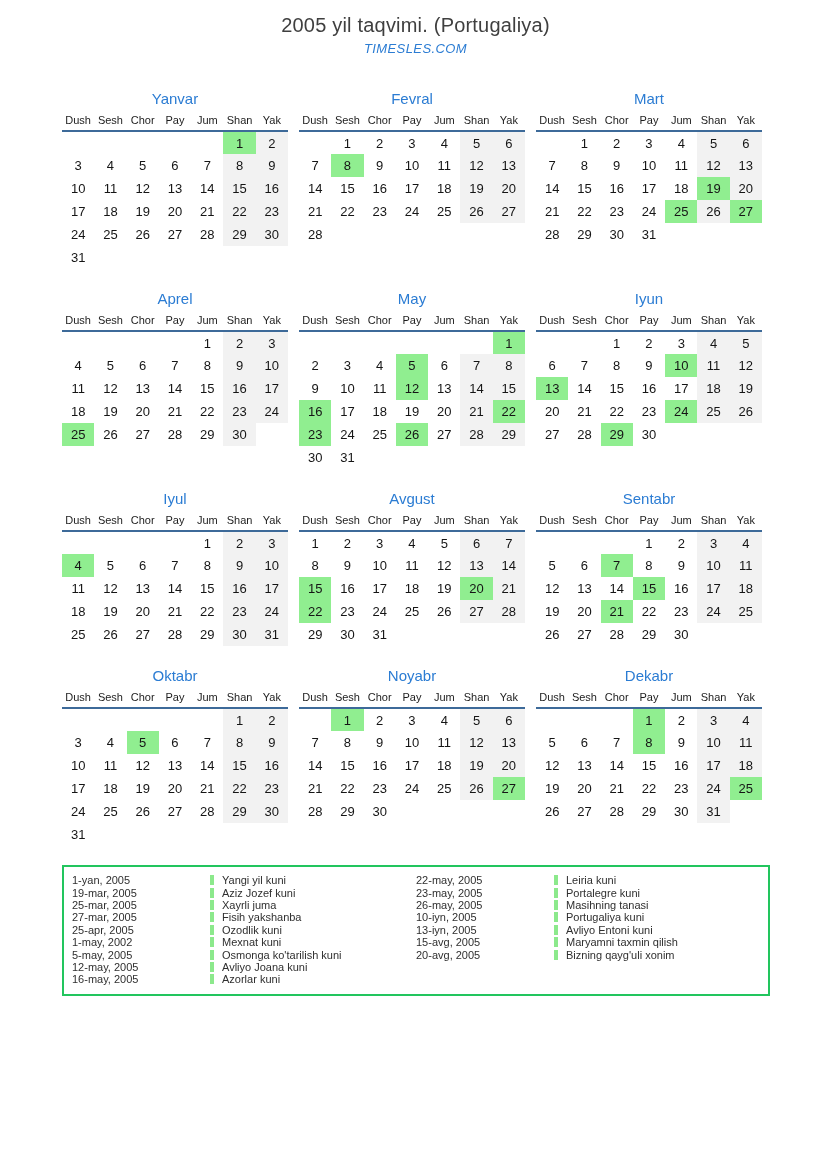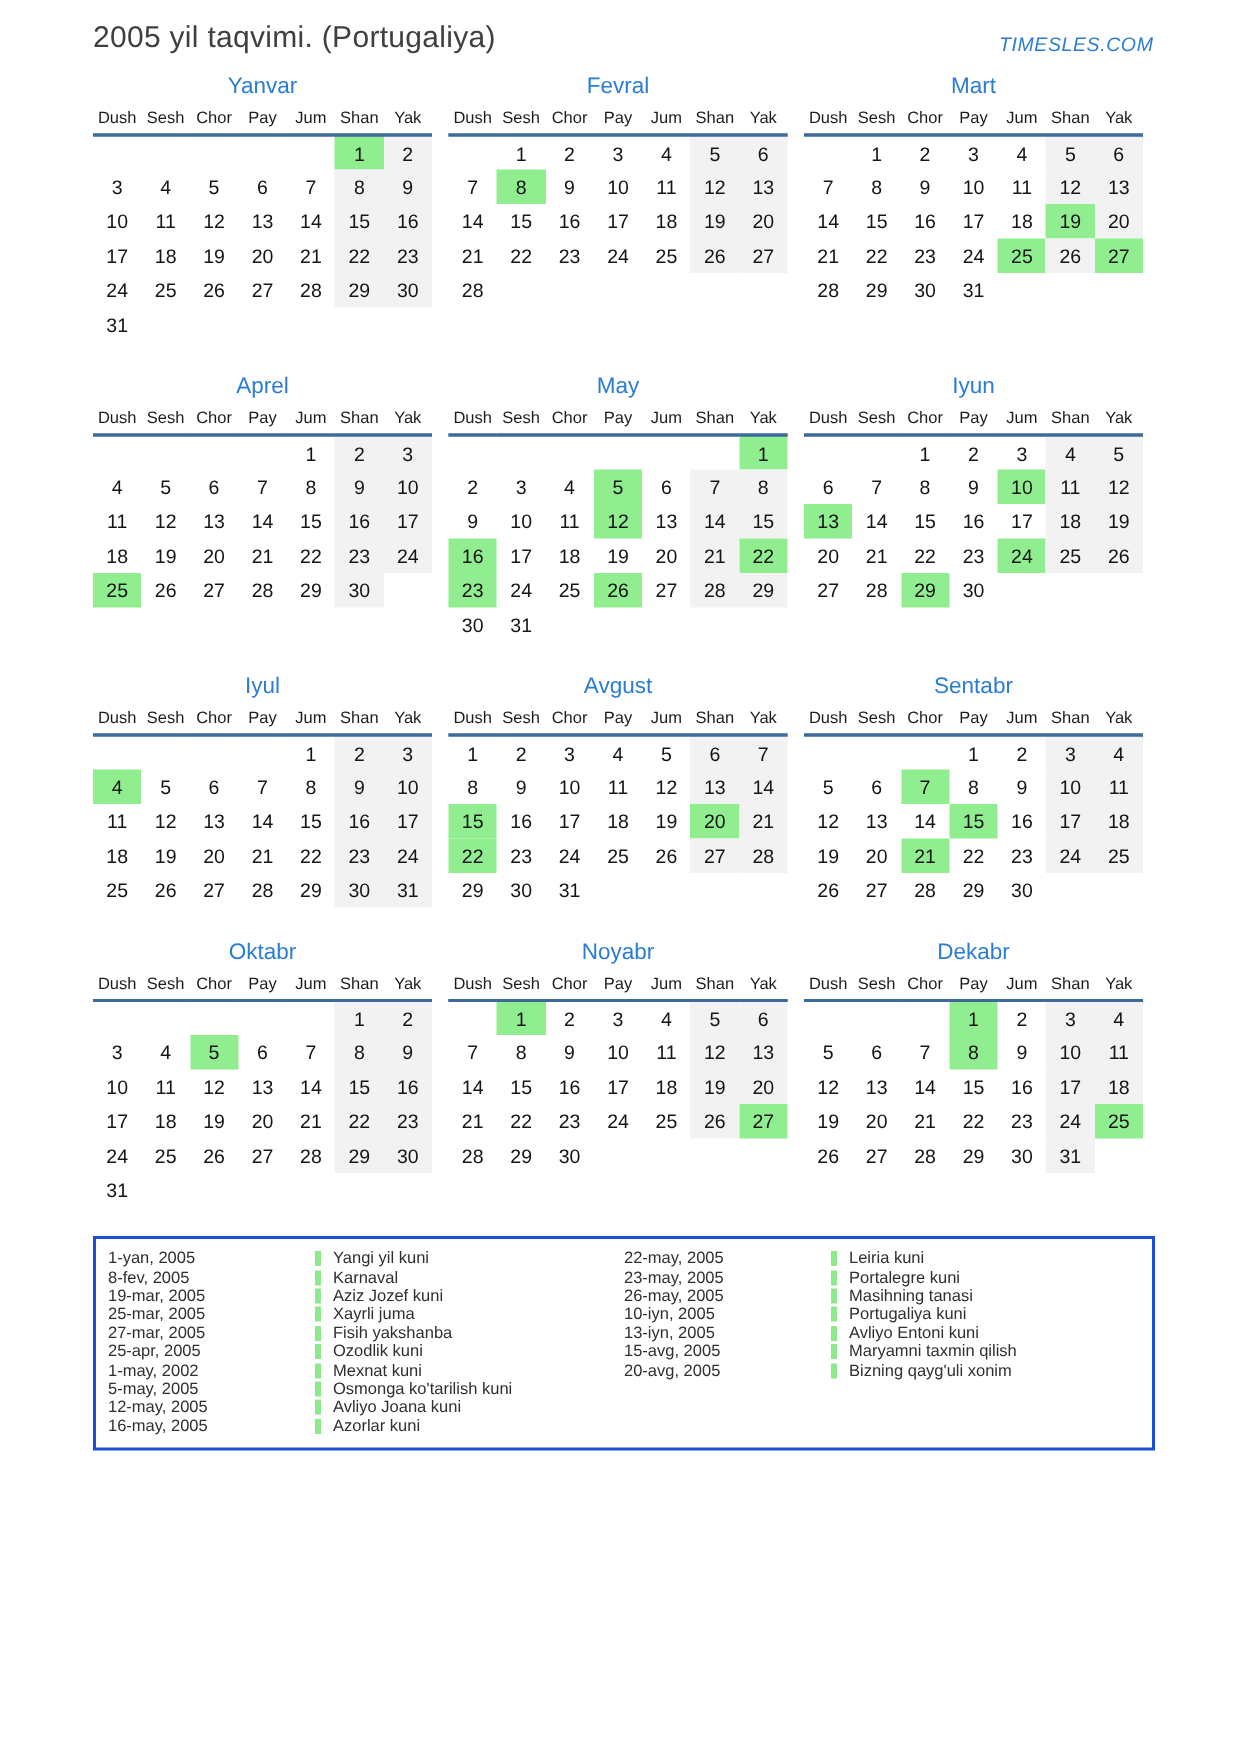--- a/index.html
+++ b/index.html
@@ -13,46 +13,46 @@
   }
   *{box-sizing:border-box;margin:0;padding:0;}
   html,body{background:#ffffff;}
   body{
     width:827px;height:1169px;
     font-family:"Liberation Sans","DejaVu Sans",sans-serif;
     color:var(--date-text);
     position:relative;
   }
   .page{padding:14px 58px 0 62px;}
-  header{display:flex;justify-content:space-between;align-items:flex-end;}
+  header{display:flex;justify-content:space-between;align-items:center;flex-direction:column;}
   h1{font-size:20px;font-weight:normal;color:var(--text-dark);letter-spacing:0.2px;}
   .site{font-size:13px;color:var(--accent-blue);text-decoration:none;letter-spacing:0.4px;margin-top:4px;cursor:pointer;font-style:italic;}
   .months{
     display:grid;
     grid-template-columns:repeat(3,226px);
     column-gap:11px;row-gap:21px;
-    margin-top:12px;
+    margin-top:34px;
     align-items:start;
   }
   .month-title{text-align:center;color:var(--accent-blue);font-size:15px;margin-bottom:5px;}
   table{border-collapse:collapse;width:226px;table-layout:fixed;}
   th{
     font-size:11px;font-weight:normal;color:#1c1c1c;
     padding:2px 0 4px 0;
     border-bottom:2px solid var(--header-line);
   }
   td{
     height:23px;text-align:center;vertical-align:middle;
     font-size:13px;color:var(--date-text);
   }
   td.weekend{background:var(--weekend-gray);}
   td.holiday{background:var(--holiday-green);}
   .legend{
     margin-top:19px;
-    border:2px solid #1d4ed8;
+    border:2px solid #22c55e;
     width:708px;
     padding:7px 8px 8px 8px;
     display:flex;
   }
   .legend-col{flex:1;display:flex;flex-direction:column;}
   .legend-row{display:flex;align-items:center;height:12.4px;font-size:11px;color:#2f2f2f;}
   .ldate{width:138px;flex:none;}
   .lname{display:flex;align-items:center;}
   .tick{display:inline-block;width:4px;height:10px;background:var(--tick-green);margin-right:8px;flex:none;}
 </style>
@@ -865,27 +865,20 @@
   <div class="legend">
     <div class="legend-col" id="legend-left">
         <div class="legend-row">
           <span class="ldate">1-yan, 2005</span>
           <span class="lname">
             <i class="tick"></i>
             <span>Yangi yil kuni</span>
           </span>
         </div>
         <div class="legend-row">
-          <span class="ldate">8-fev, 2005</span>
-          <span class="lname">
-            <i class="tick"></i>
-            <span>Karnaval</span>
-          </span>
-        </div>
-        <div class="legend-row">
           <span class="ldate">19-mar, 2005</span>
           <span class="lname">
             <i class="tick"></i>
             <span>Aziz Jozef kuni</span>
           </span>
         </div>
         <div class="legend-row">
           <span class="ldate">25-mar, 2005</span>
           <span class="lname">
             <i class="tick"></i>

